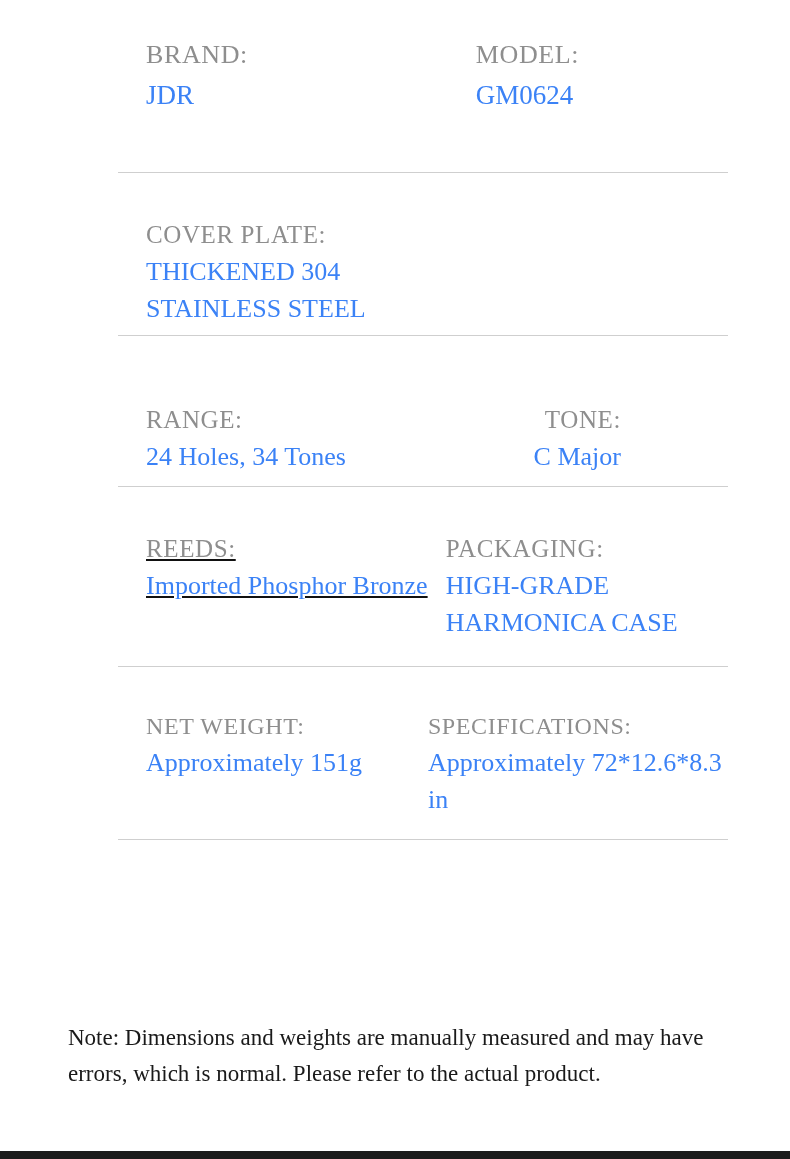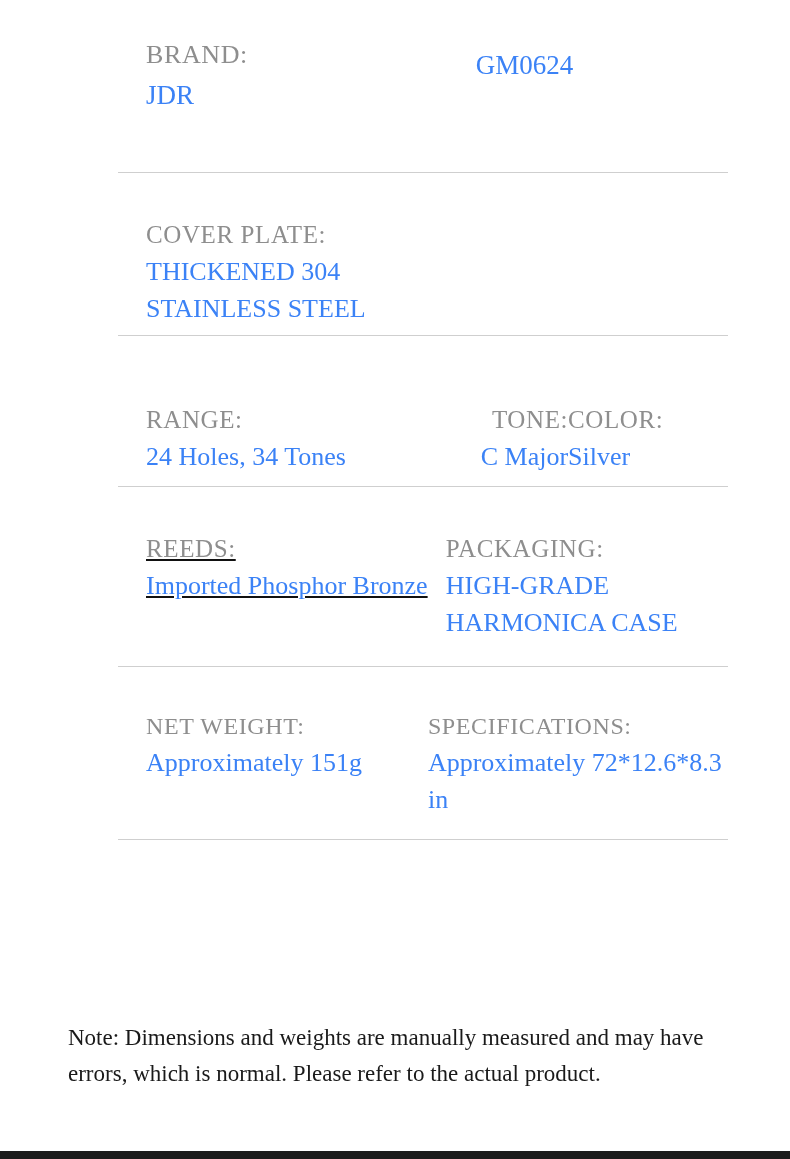--- a/index.html
+++ b/index.html
@@ -121,20 +121,21 @@
 
   <div class="spec-list">
 
     <div class="spec-row row-1">
       <div class="cells">
         <div class="cell cell-0">
           <div class="lbl">BRAND:</div>
           <div class="val">JDR</div>
         </div>
         <div class="cell cell-1">
+          <div class="lbl">MODEL:</div>
           <div class="val">GM0624</div>
         </div>
       </div>
     </div>
     <div class="divider div-1"></div>
 
     <div class="spec-row row-2">
       <div class="cells">
         <div class="cell cell-1">
           <div class="lbl">COVER PLATE:</div>
@@ -146,24 +147,20 @@
 
     <div class="spec-row row-3">
       <div class="cells">
         <div class="cell cell-0">
           <div class="lbl">RANGE:</div>
           <div class="val">24 Holes, 34 Tones</div>
         </div>
         <div class="cell cell-1">
           <div class="lbl">TONE:</div>
           <div class="val">C Major</div>
-        </div>
-        <div class="cell cell-2">
-          <div class="lbl">COLOR:</div>
-          <div class="val">Silver</div>
         </div>
       </div>
     </div>
     <div class="divider div-3"></div>
 
     <div class="spec-row row-4">
       <div class="cells">
         <div class="cell cell-0">
           <div class="lbl">REEDS:</div>
           <div class="val">Imported Phosphor Bronze</div>

